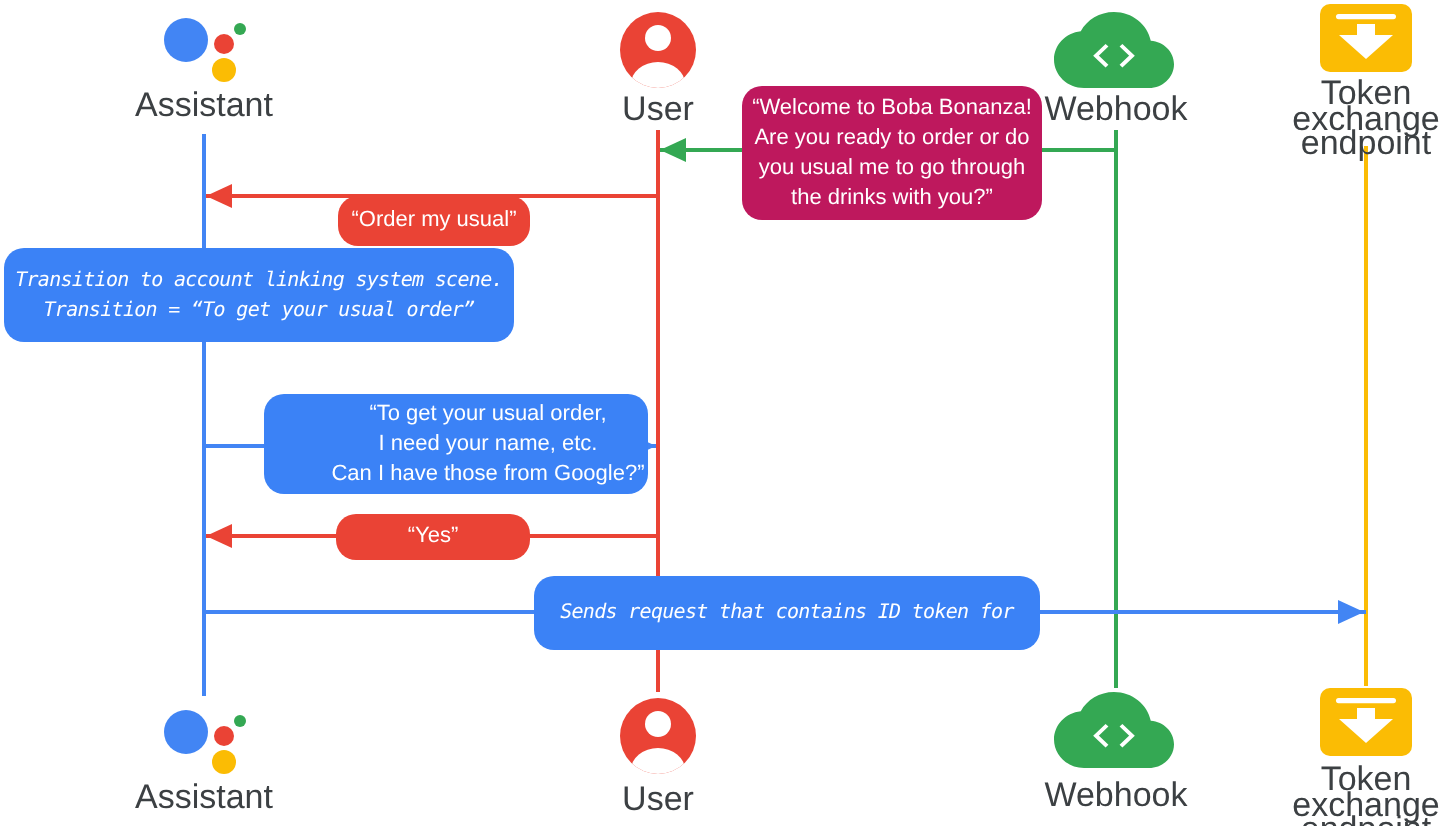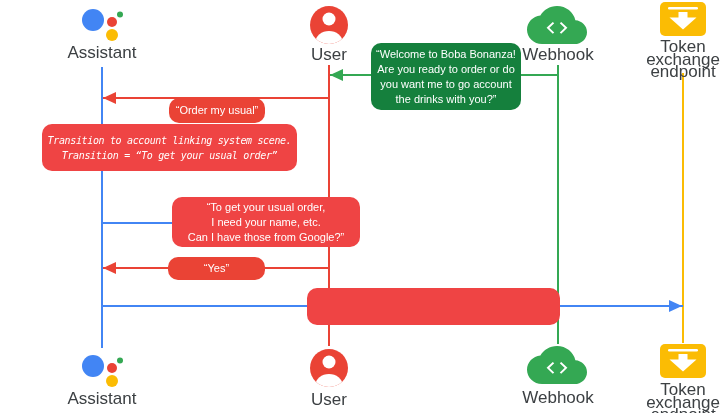--- a/index.html
+++ b/index.html
@@ -16,23 +16,23 @@
   .ml-red{background:#EA4335;}
   .ml-green{background:#34A853;}
   .arrow{position:absolute;width:0;height:0;border-top:6px solid transparent;border-bottom:6px solid transparent;}
   .arrow.left.red{border-right:13px solid #EA4335;}
   .arrow.left.green{border-right:13px solid #34A853;}
   .arrow.right.blue{border-left:13px solid #4285F4;}
   .bubble{position:absolute;border-radius:10px;color:#fff;display:flex;flex-direction:column;
           justify-content:center;align-items:center;text-align:center;
           font-size:11px;line-height:15px;}
   .bubble span{white-space:nowrap;display:block;}
-  .bg-blue{background:#ef4444;margin-left:40px;}
+  .bg-blue{background:#3b82f6;}
   .bg-red{background:#EA4335;}
-  .bg-green{background:#15803d;}
+  .bg-green{background:#be185d;}
   .note{font-family:"DejaVu Sans Mono",monospace;font-style:italic;font-size:10px;
         letter-spacing:-0.35px;line-height:15px;}
   .actor-label{position:absolute;width:110px;text-align:center;font-size:17px;line-height:12.5px;color:#3C4043;}
 </style>
 </head>
 <body>
 
 <div id="canvas">
 
   <div class="lifeline ll-blue" style="left:101px;top:67px;height:281px;"></div>
@@ -48,44 +48,45 @@
 
   <div class="arrow left green" style="left:330px;top:69px;"></div>
   <div class="arrow left red" style="left:103px;top:92px;"></div>
   <div class="arrow right blue" style="left:315px;top:217px;"></div>
   <div class="arrow left red" style="left:103px;top:262px;"></div>
   <div class="arrow right blue" style="left:669px;top:300px;"></div>
 
   <div class="bubble bg-green" style="left:371px;top:43px;width:150px;height:67px;">
     <span>“Welcome to Boba Bonanza!</span>
     <span>Are you ready to order or do</span>
-    <span>you want me to go account</span>
+    <span>you usual me to go through</span>
     <span>the drinks with you?”</span>
   </div>
 
   <div class="bubble bg-red" style="left:169px;top:86px;width:96px;height:25px;margin-top:12px;">
     <span>“Order my usual”</span>
   </div>
 
   <div class="bubble bg-blue note" style="left:2px;top:124px;width:255px;height:47px;">
     <span>Transition to account linking system scene.</span>
     <span>Transition = “To get your usual order”</span>
   </div>
 
-  <div class="bubble bg-blue" style="left:132px;top:197px;width:188px;height:50px;">
+  <div class="bubble bg-blue" style="left:132px;top:197px;width:160px;height:50px;padding-left:32px;">
     <span>“To get your usual order,</span>
     <span>I need your name, etc.</span>
     <span>Can I have those from Google?”</span>
   </div>
 
   <div class="bubble bg-red" style="left:168px;top:257px;width:97px;height:23px;">
     <span>“Yes”</span>
   </div>
 
   <div class="bubble bg-blue note" style="left:267px;top:288px;width:253px;height:37px;">
+    <span>Sends request that contains ID token for</span>
   </div>
 
   <svg class="abs" style="left:81px;top:4px;" width="42" height="42" viewBox="0 0 42 42">
     <circle cx="12" cy="16" r="11" fill="#4285F4"></circle>
     <circle cx="31" cy="18" r="5" fill="#EA4335"></circle>
     <circle cx="39" cy="10.5" r="3" fill="#34A853"></circle>
     <circle cx="31" cy="31" r="6" fill="#FBBC04"></circle>
   </svg>
   <div class="actor-label" style="left:47px;top:47px;">Assistant</div>
 

